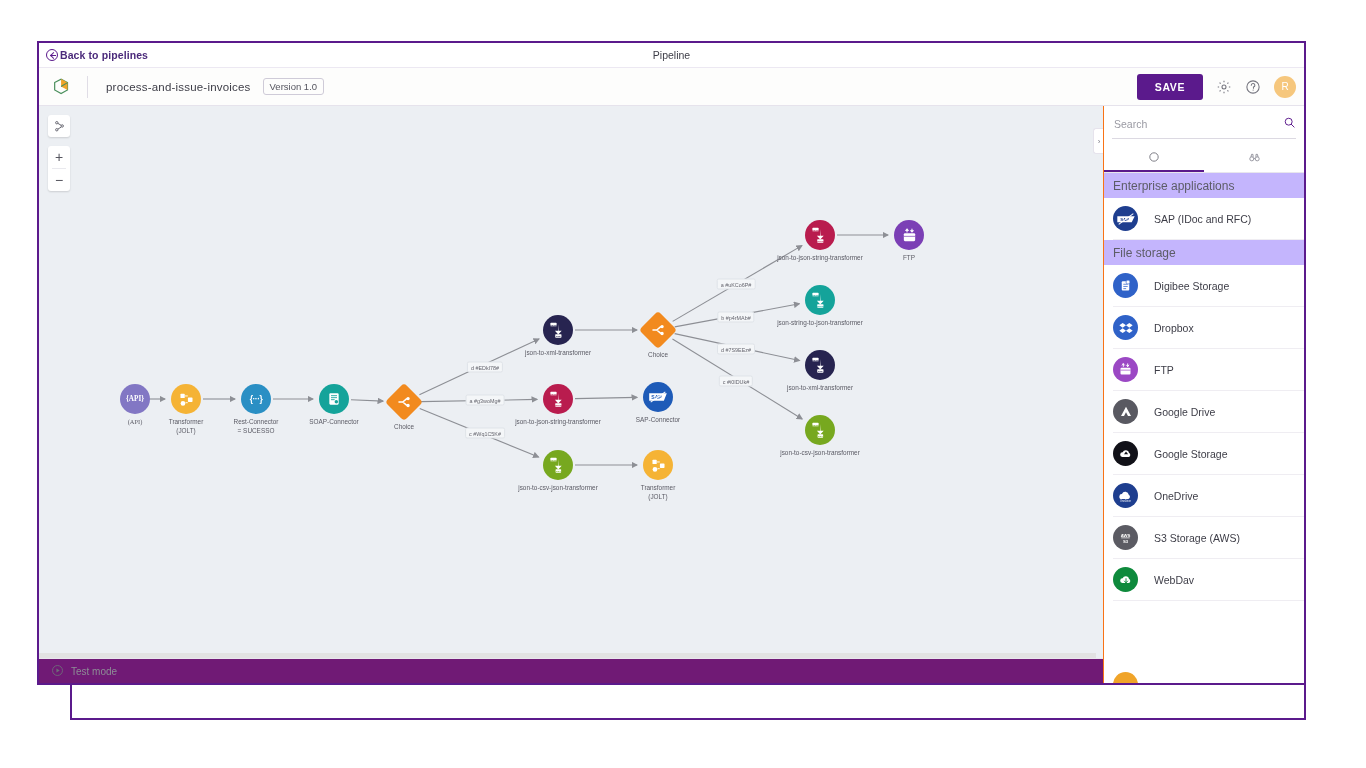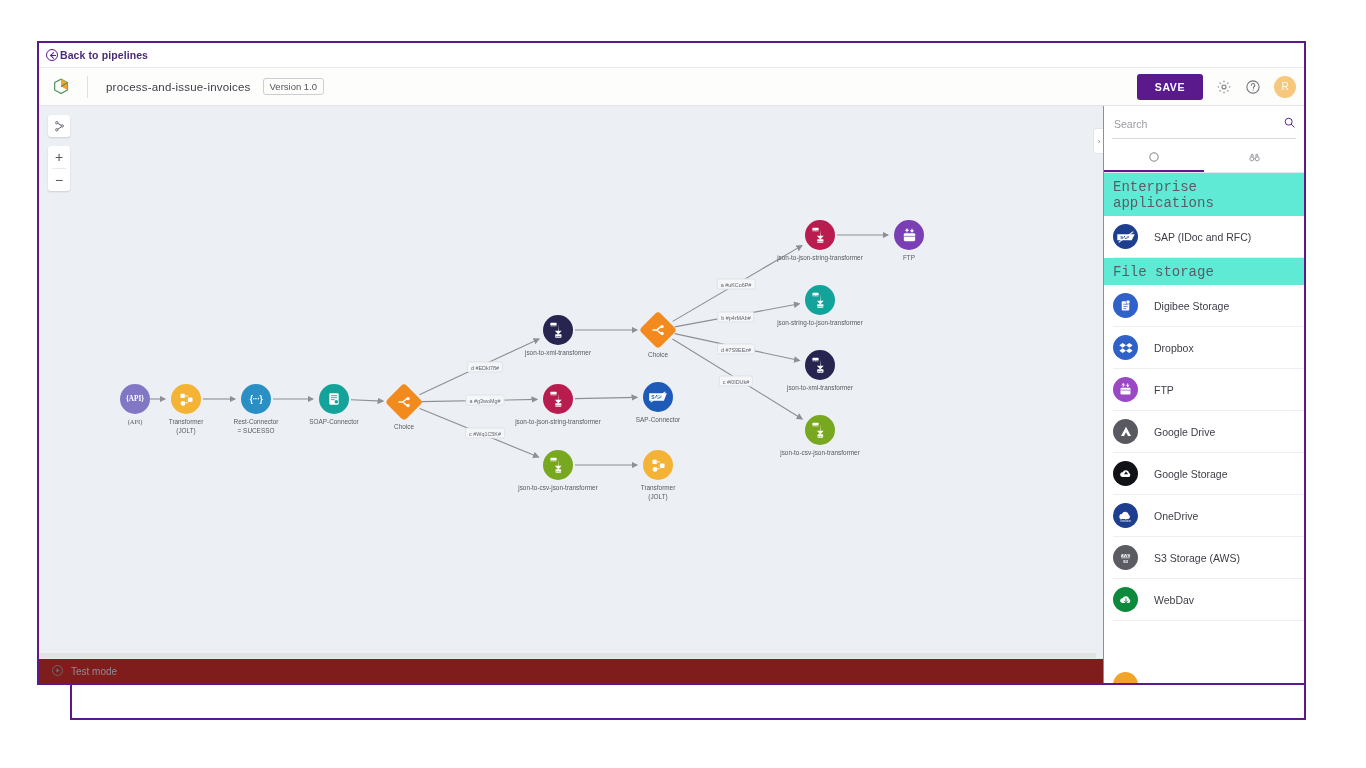--- a/index.html
+++ b/index.html
@@ -169,21 +169,21 @@
     border: 1px solid #dfe3e8;
     border-radius: 2px;
     font-size: 5.4px; color: #66666f;
     padding: 1.5px 3px;
     white-space: nowrap;
   }
 
   
   #test-mode-bar {
     position: absolute; left: 0; right: 0; bottom: 0;
-    height: 26px; background: #7f1d1d;
+    height: 26px; background: #701a75;
     border-top: 1px solid #e9e6ee;
     display: flex; align-items: center; padding-left: 12px; gap: 7px;
   }
   #test-mode-bar .lbl { font-size: 10px; color: #8d8d96; }
   #hscroll {
     position: absolute; left: 0; bottom: 26px;
     height: 5px; width: 1057px; background: #e2e2e2;
   }
 
   
@@ -219,24 +219,23 @@
   #search-input::placeholder { color: #9a9aa3; }
   #sidebar-tabs { display: flex; border-bottom: 1px solid #e8e6ed; }
   .sb-tab {
     flex: 1; height: 27px;
     display: flex; align-items: center; justify-content: center;
     cursor: pointer; color: #72727c;
   }
   .sb-tab.active { border-bottom: 2px solid #5B1A8C; }
   #sidebar-list { flex: 1; overflow: hidden; position: relative; }
   .group-header {
-    background: #5eead4;
-    font-size: 14px; color: #5c5c66;
+    background: #c4b5fd;
+    font-size: 12px; color: #5c5c66;
     padding: 6px 9px 5px 9px;
-    font-family: Liberation Mono, monospace;
   }
   .list-item {
     display: flex; align-items: center;
     padding: 16px 9px; height: 42px;
     border-bottom: 1px solid #efedf2;
     cursor: pointer;
     margin-left: 9px;
     padding-left: 0;
   }
   .li-icon {
@@ -255,20 +254,21 @@
 
 <div id="frame-outer-right"></div>
 
 <div id="app-window">
 
   <div id="topbar">
     <div id="back-link">
       <span class="circ-arrow"></span>
       <span class="lbl">Back to pipelines</span>
     </div>
+    <div id="topbar-title">Pipeline</div>
   </div>
 
   <div id="pipeline-header">
     <span id="cube-icon">
       <svg width="22" height="22" viewBox="0 0 24 24">
         <path d="M4 7.2 L11 3.4 L18 7.2 L18 15.2 L11 19.2 L4 15.2 Z" fill="none" stroke="#4a8f5c" stroke-width="1.3"></path>
         <path d="M11 3.4 L18 7.2 L18 15.2 L11 11.4 Z" fill="#f0a429"></path>
         <path d="M11 11.4 L18 7.2" fill="none" stroke="#4a8f5c" stroke-width="1.2"></path>
       </svg>
     </span>

